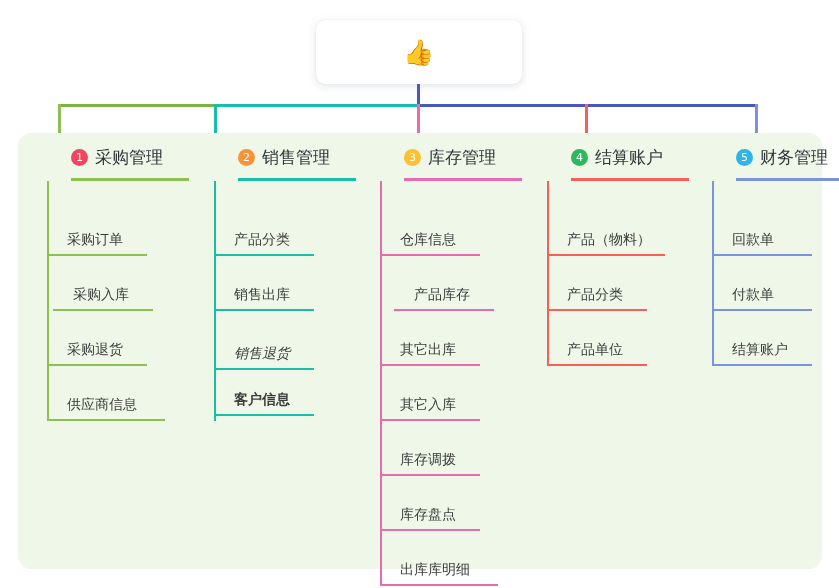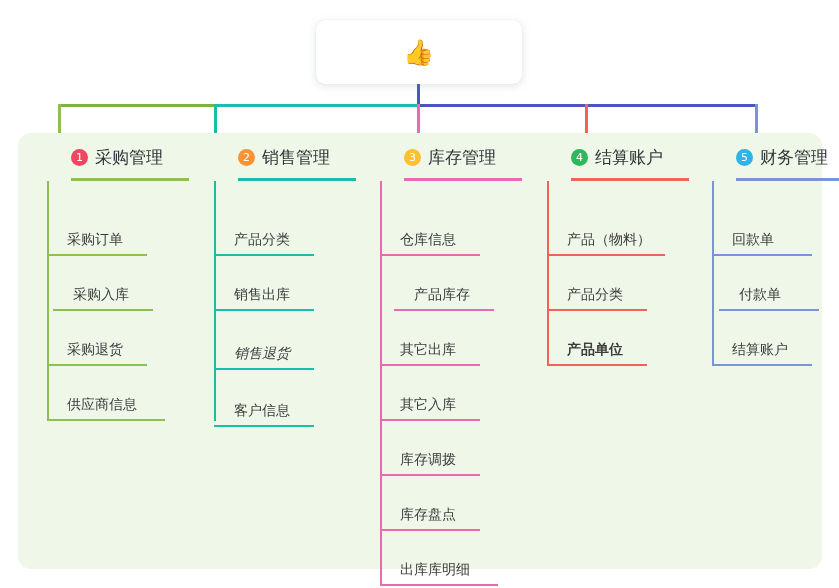--- a/index.html
+++ b/index.html
@@ -197,21 +197,21 @@
         <div class="leaf-rule" style="background: rgb(26, 188, 170); width: 100px;"></div>
       </div>
       <div class="leaf" style="top: 111px; left: 2px;">
         <span class="leaf-label">销售出库</span>
         <div class="leaf-rule" style="background: rgb(26, 188, 170); width: 100px;"></div>
       </div>
       <div class="leaf" style="top: 170px; left: 2px; font-style: italic;">
         <span class="leaf-label">销售退货</span>
         <div class="leaf-rule" style="background: rgb(26, 188, 170); width: 100px;"></div>
       </div>
-      <div class="leaf" style="top: 227px; left: 2px;">
+      <div class="leaf" style="top: 216px; left: 2px; font-weight: bold;">
         <span class="leaf-label">客户信息</span>
         <div class="leaf-rule" style="background: rgb(26, 188, 170); width: 100px;"></div>
       </div>
     </div>
     <div class="column" style="left: 378px;">
       <div class="cat-head">
         <span class="cat-badge" style="background: rgb(252, 192, 50);">3</span>
         <span class="cat-label">库存管理</span>
       </div>
       <div class="cat-rule" style="background: rgb(232, 107, 176);"></div>
@@ -253,37 +253,37 @@
       <div class="cat-rule" style="background: rgb(244, 96, 90);"></div>
       <div class="spine" style="background: rgb(244, 96, 90); left: 2px; height: 185px;"></div>
       <div class="leaf wide" style="top: 56px; left: 2px;">
         <span class="leaf-label">产品（物料）</span>
         <div class="leaf-rule" style="background: rgb(244, 96, 90); width: 118px;"></div>
       </div>
       <div class="leaf" style="top: 111px; left: 2px;">
         <span class="leaf-label">产品分类</span>
         <div class="leaf-rule" style="background: rgb(244, 96, 90); width: 100px;"></div>
       </div>
-      <div class="leaf" style="top: 166px; left: 2px; font-weight: bold;">
+      <div class="leaf" style="top: 166px; left: 2px;">
         <span class="leaf-label">产品单位</span>
         <div class="leaf-rule" style="background: rgb(244, 96, 90); width: 100px;"></div>
       </div>
     </div>
     <div class="column" style="left: 710px;">
       <div class="cat-head">
         <span class="cat-badge" style="background: rgb(47, 180, 232);">5</span>
         <span class="cat-label">财务管理</span>
       </div>
       <div class="cat-rule" style="background: rgb(123, 147, 221);"></div>
       <div class="spine" style="background: rgb(123, 147, 221); left: 2px; height: 185px;"></div>
       <div class="leaf" style="top: 56px; left: 2px;">
         <span class="leaf-label">回款单</span>
         <div class="leaf-rule" style="background: rgb(123, 147, 221); width: 100px;"></div>
       </div>
-      <div class="leaf" style="top: 111px; left: 9px; text-align: center;">
+      <div class="leaf" style="top: 111px; left: 2px; text-align: center;">
         <span class="leaf-label">付款单</span>
         <div class="leaf-rule" style="background: rgb(123, 147, 221); width: 100px;"></div>
       </div>
       <div class="leaf" style="top: 166px; left: 2px;">
         <span class="leaf-label">结算账户</span>
         <div class="leaf-rule" style="background: rgb(123, 147, 221); width: 100px;"></div>
       </div>
     </div>
   </div>
 

